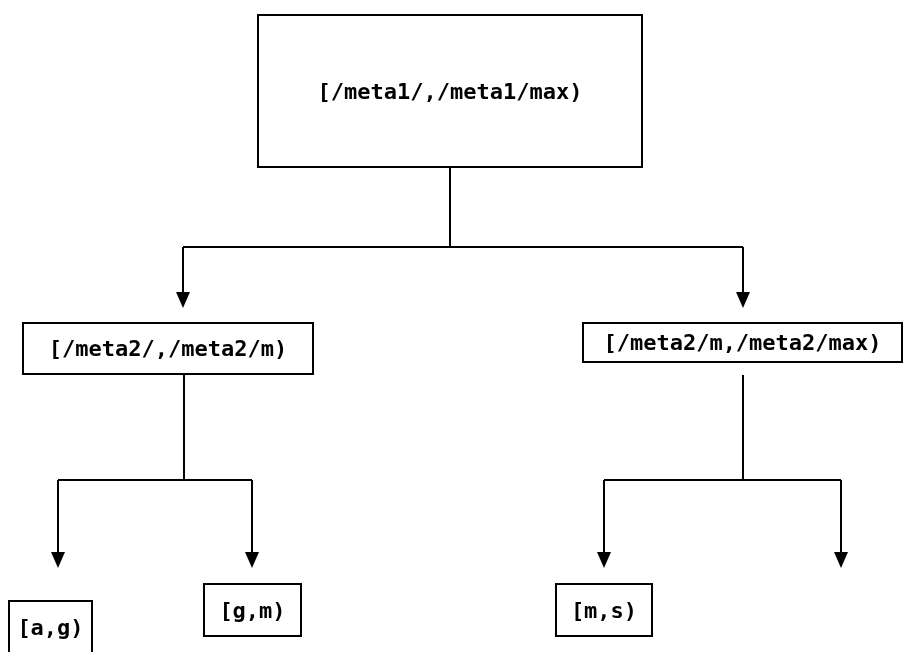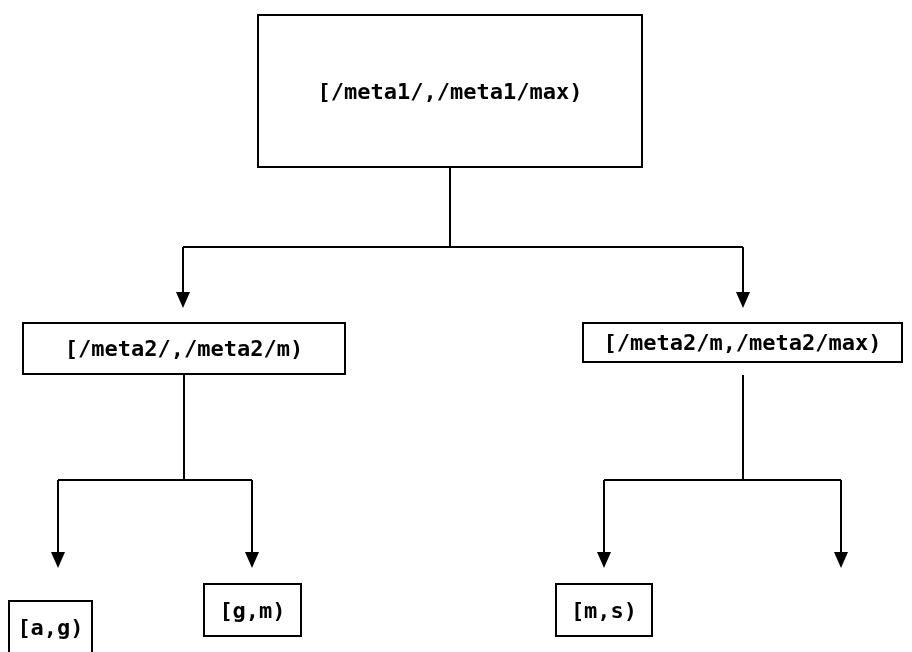--- a/index.html
+++ b/index.html
@@ -38,21 +38,21 @@
     background: #ffffff;
     color: var(--text, #000000);
     display: flex;
     align-items: center;
     justify-content: center;
     font-size: 22px;
     font-weight: bold;
     white-space: nowrap;
   }
   .node-root       { left: 257px; top: 14px;  width: 386px; height: 154px; }
-  .node-meta2-low  { left: 22px;  top: 322px; width: 324px; height: 53px; }
+  .node-meta2-low  { left: 22px;  top: 322px; width: 292px; height: 53px; }
   .node-meta2-high { left: 582px; top: 322px; width: 321px; height: 41px; }
   .node-leaf-ag    { left: 8px;   top: 600px; width: 85px; height: 54px; }
   .node-leaf-gm    { left: 203px; top: 583px; width: 99px;  height: 54px; }
   .node-leaf-ms    { left: 555px; top: 583px; width: 98px;  height: 54px; }
   .node-leaf-smax  { left: 778px; top: 583px; width: 125px; height: 54px; }
 </style>
 </head>
 <body>
 
 <div class="canvas">

